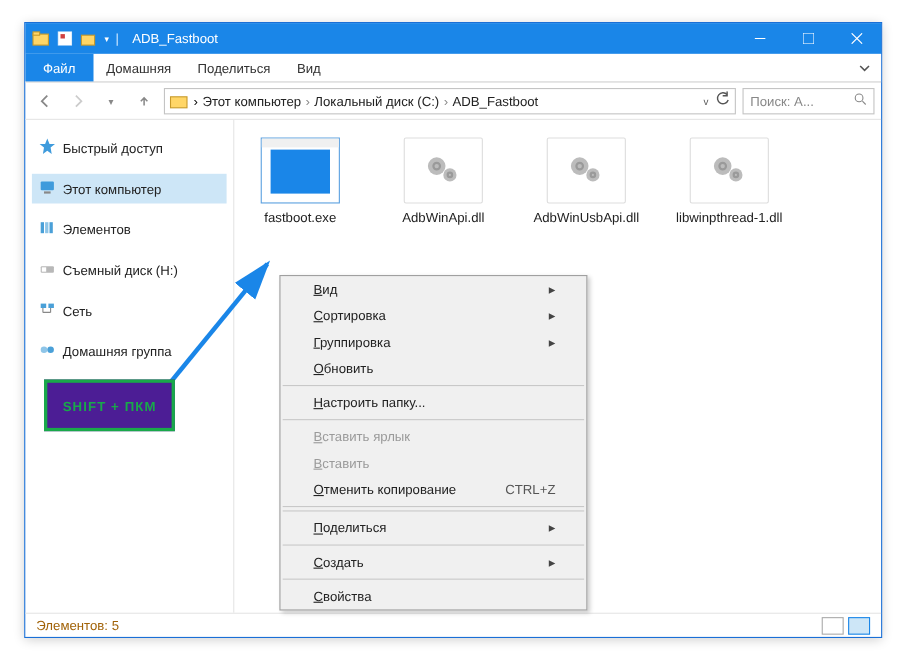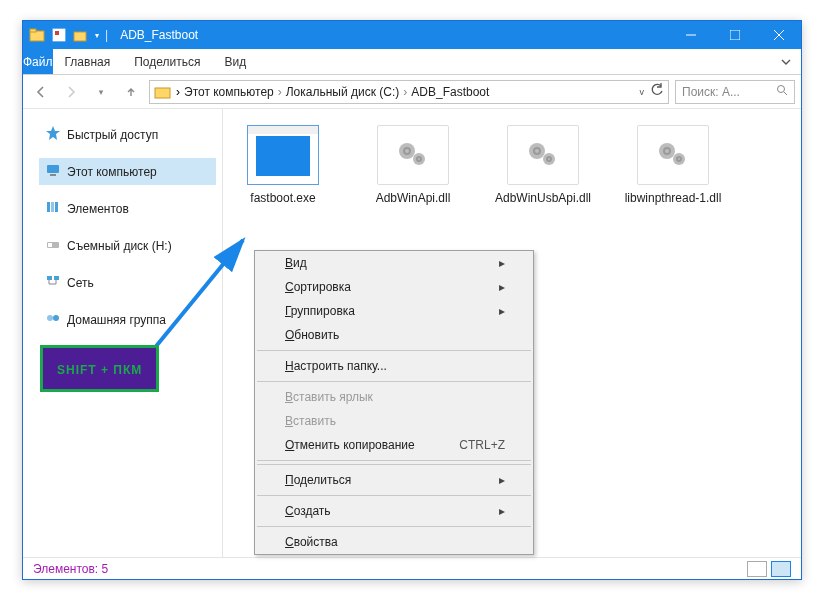--- a/index.html
+++ b/index.html
@@ -5,46 +5,46 @@
 * { box-sizing: border-box; margin: 0; padding: 0; font-family: "Segoe UI", Tahoma, sans-serif; font-size: 12px; }
 body { background: #fff; width: 823px; height: 600px; position: relative; overflow: hidden; }
 .outer { position: absolute; left: 22px; top: 20px; width: 780px; height: 560px; border: 1px solid #1a6fd6; background: #fff; box-shadow: 0 2px 10px rgba(0,0,0,.2); }
 .titlebar { height: 28px; background: #1a86e8; display: flex; align-items: center; color: #fff; }
 .titlebar .left { display: flex; align-items: center; gap: 6px; padding-left: 6px; }
 .titlebar .title { margin-left: 6px; font-size: 12px; }
 .win-btns { margin-left: auto; display: flex; }
 .win-btns div { width: 44px; height: 28px; display: flex; align-items: center; justify-content: center; color: #fff; }
 .win-btns .close { background: transparent; }
 .ribbon { height: 26px; display: flex; align-items: stretch; border-bottom: 1px solid #d0d0d0; background: #fff; }
-.ribbon .file-tab { background: #1a86e8; color: #fff; padding: 0 0; display: flex; align-items: center; }
+.ribbon .file-tab { background: #1a86e8; color: #fff; padding: 0 16px; display: flex; align-items: center; }
 .ribbon .tab { padding: 0 12px; display: flex; align-items: center; color: #333; }
 .ribbon .expand { margin-left: auto; width: 30px; display: flex; align-items: center; justify-content: center; color: #555; }
 .navrow { height: 34px; display: flex; align-items: center; padding: 4px 6px; gap: 6px; border-bottom: 1px solid #e5e5e5; }
 .nav-arrow { width: 24px; height: 24px; display: flex; align-items: center; justify-content: center; color: #888; border-radius: 2px; }
 .addrbar { flex: 1; height: 24px; border: 1px solid #c4c4c4; display: flex; align-items: center; padding: 0 4px; gap: 4px; }
 .breadcrumb { display: flex; align-items: center; gap: 4px; color: #222; }
 .breadcrumb .sep { color: #888; }
 .addr-right { margin-left: auto; display: flex; align-items: center; gap: 6px; color: #555; }
 .searchbox { width: 120px; height: 24px; border: 1px solid #c4c4c4; display: flex; align-items: center; padding: 0 6px; color: #888; gap: 0; }
 .body { display: flex; height: calc(100% - 28px - 26px - 34px - 22px); }
-.sidebar { width: 190px; border-right: 1px solid #e5e5e5; padding: 12px 6px; margin-left: 10px; }
+.sidebar { width: 190px; border-right: 1px solid #e5e5e5; padding: 12px 6px; }
 .sidebar .item { display: flex; align-items: center; gap: 6px; padding: 4px 6px; color: #222; }
 .sidebar .item.selected { background: #cde6f7; }
 .sidebar .spacer { height: 10px; }
 .content { flex: 1; position: relative; padding: 16px 10px; }
 .files { display: flex; gap: 30px; flex-wrap: wrap; }
 .file { width: 100px; text-align: center; }
 .file .thumb { width: 72px; height: 60px; margin: 0 auto 6px; position: relative; }
 .file .label { font-size: 12px; color: #222; word-wrap: break-word; }
 .exe-thumb { border: 1px solid #5aa0e0; background: #fff; }
 .exe-thumb::before { content:""; position:absolute; top:10px; left:8px; right:8px; bottom:8px; background:#1a86e8; }
 .exe-thumb::after { content:""; position:absolute; top:0; left:0; right:0; height:8px; background:#f0f0f0; }
 .dll-thumb { background:#fff; border:1px solid #ddd; border-radius:2px; }
 .dll-thumb svg { position:absolute; top:50%; left:50%; transform:translate(-50%,-50%); }
-.statusbar { height: 22px; border-top: 1px solid #e5e5e5; display: flex; align-items: center; padding: 0 10px; color: #a21caf; font-size: 12px; }
+.statusbar { height: 22px; border-top: 1px solid #e5e5e5; display: flex; align-items: center; padding: 0 10px; color: #a16207; font-size: 12px; }
 .statusbar .views { margin-left: auto; display: flex; gap: 4px; }
 .statusbar .views div { width: 20px; height: 16px; border: 1px solid #aaa; }
 .statusbar .views .active { background: #cde6f7; border-color: #1a86e8; }
 
 .ctxmenu { position: absolute; left: 254px; top: 250px; width: 280px; background: #f0f0f0; border: 1px solid #a0a0a0; box-shadow: 2px 2px 4px rgba(0,0,0,.2); z-index: 30; }
 .ctxmenu .mi { padding: 5px 28px 5px 30px; display: flex; align-items: center; color: #222; position: relative; }
 .ctxmenu .mi.disabled { color: #9a9a9a; }
 .ctxmenu .mi .arrow { margin-left: auto; color: #444; }
 .ctxmenu .mi .shortcut { margin-left: auto; color: #555; }
 .ctxmenu .sep { height: 1px; background: #c8c8c8; margin: 3px 2px; }
@@ -100,21 +100,21 @@
           <svg width="10" height="10">
             <line x1="0" y1="0" x2="10" y2="10" stroke="#fff"></line>
             <line x1="10" y1="0" x2="0" y2="10" stroke="#fff"></line>
           </svg>
         </div>
     </div>
   </div>
 
   <div class="ribbon">
     <div class="file-tab">Файл</div>
-    <div class="tab">Главная</div>
+    <div class="tab">Домашняя</div>
     <div class="tab">Поделиться</div>
     <div class="tab">Вид</div>
     <div class="expand">
         <svg width="12" height="12">
           <path d="M2 4 L6 8 L10 4" fill="none" stroke="#555" stroke-width="1.4"></path>
         </svg>
       </div>
   </div>
 
   <div class="navrow">

